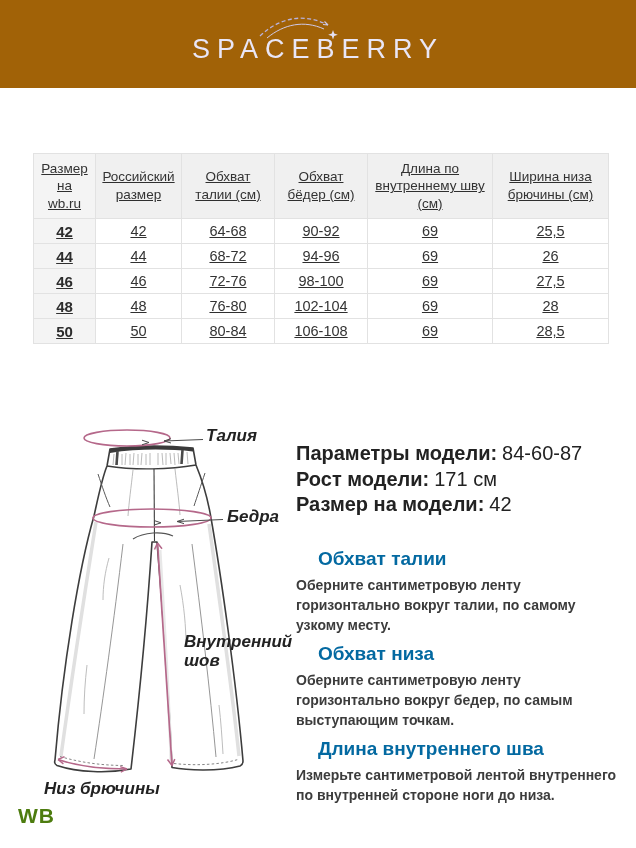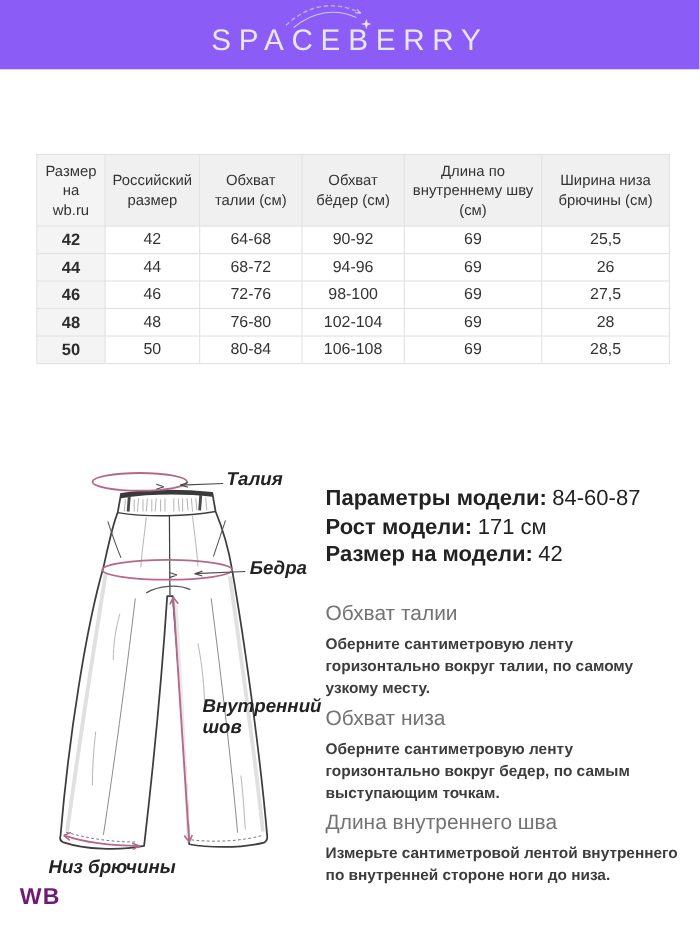--- a/index.html
+++ b/index.html
@@ -4,31 +4,31 @@
 <style>
   * { margin:0; padding:0; box-sizing:border-box; }
   html,body { width:636px; height:848px; }
   body {
     position:relative; background:#ffffff; overflow:hidden;
     font-family:"Liberation Sans", sans-serif; color:#2f2f2f;
   }
 
   
   .brand-header {
-    position:absolute; left:0; top:0; width:636px; height:63px;
-    background:#8b5cf6; display:flex; align-items:center; justify-content:center;
+    position:absolute; left:0; top:0; width:636px; height:88px;
+    background:#a16207; display:flex; align-items:center; justify-content:center;
   }
   .brand-logo {
     position:relative; color:#e9e6f6; font-size:27px; font-weight:400;
     letter-spacing:7px; padding-top:10px;
   }
   .comet { position:absolute; left:62px; top:-14px; width:96px; height:34px; }
 
   
-  .size-table-wrap { position:absolute; left:33px; top:140px; }
+  .size-table-wrap { position:absolute; left:33px; top:153px;text-decoration:underline; }
   table.size-table {
     border-collapse:collapse; table-layout:fixed; width:575px;
     font-size:14.5px; color:#333;
   }
   .size-table th, .size-table td {
     border:1px solid #e2e2e2; text-align:center; vertical-align:middle;
   }
   .size-table th {
     background:#f0f0f0; font-weight:400; font-size:13.5px; line-height:1.3;
     height:65px; padding:4px 6px; color:#333;
@@ -47,27 +47,27 @@
   .lbl-inseam { left:154px; top:222px; width:112px; }
   .lbl-hem    { left:14px;  top:369px; }
 
   
   .right-col { position:absolute; left:296px; top:441px; width:330px; }
   .model-block { margin-bottom:29px; }
   .model-line { font-size:20px; line-height:25.5px; color:#222; }
   .model-line .lab { font-weight:700; }
   .model-line .val { font-weight:400; margin-left:5px; }
   .guide-section + .guide-section { margin-top:7px; }
-  .guide-title { font-size:19px; font-weight:400; line-height:24px; margin-bottom:4px; color:#737373; }
+  .guide-title { font-size:19px; font-weight:700; line-height:24px; margin-bottom:4px; color:#0369a1;margin-left:22px; }
   .guide-text  { font-size:14px; font-weight:700; line-height:20px; color:#3c3c3c; }
 
   
   .wb-watermark {
     position:absolute; left:18px; top:804px; font-size:21px; font-weight:700;
-    color:#701a75; letter-spacing:1px;
+    color:#4d7c0f; letter-spacing:1px;
   }
 </style>
 </head>
 <body>
 
 <div class="brand-header">
   <div class="brand-logo">
     <svg class="comet" viewBox="0 0 96 34">
       <path d="M6,26 C26,7 50,3 74,15" fill="none" stroke="#b9b2dd" stroke-width="1.3" stroke-dasharray="4,2.5"></path>
       <path d="M13,28 C30,14 50,10 70,19" fill="none" stroke="#cfc9e8" stroke-width="1"></path>

